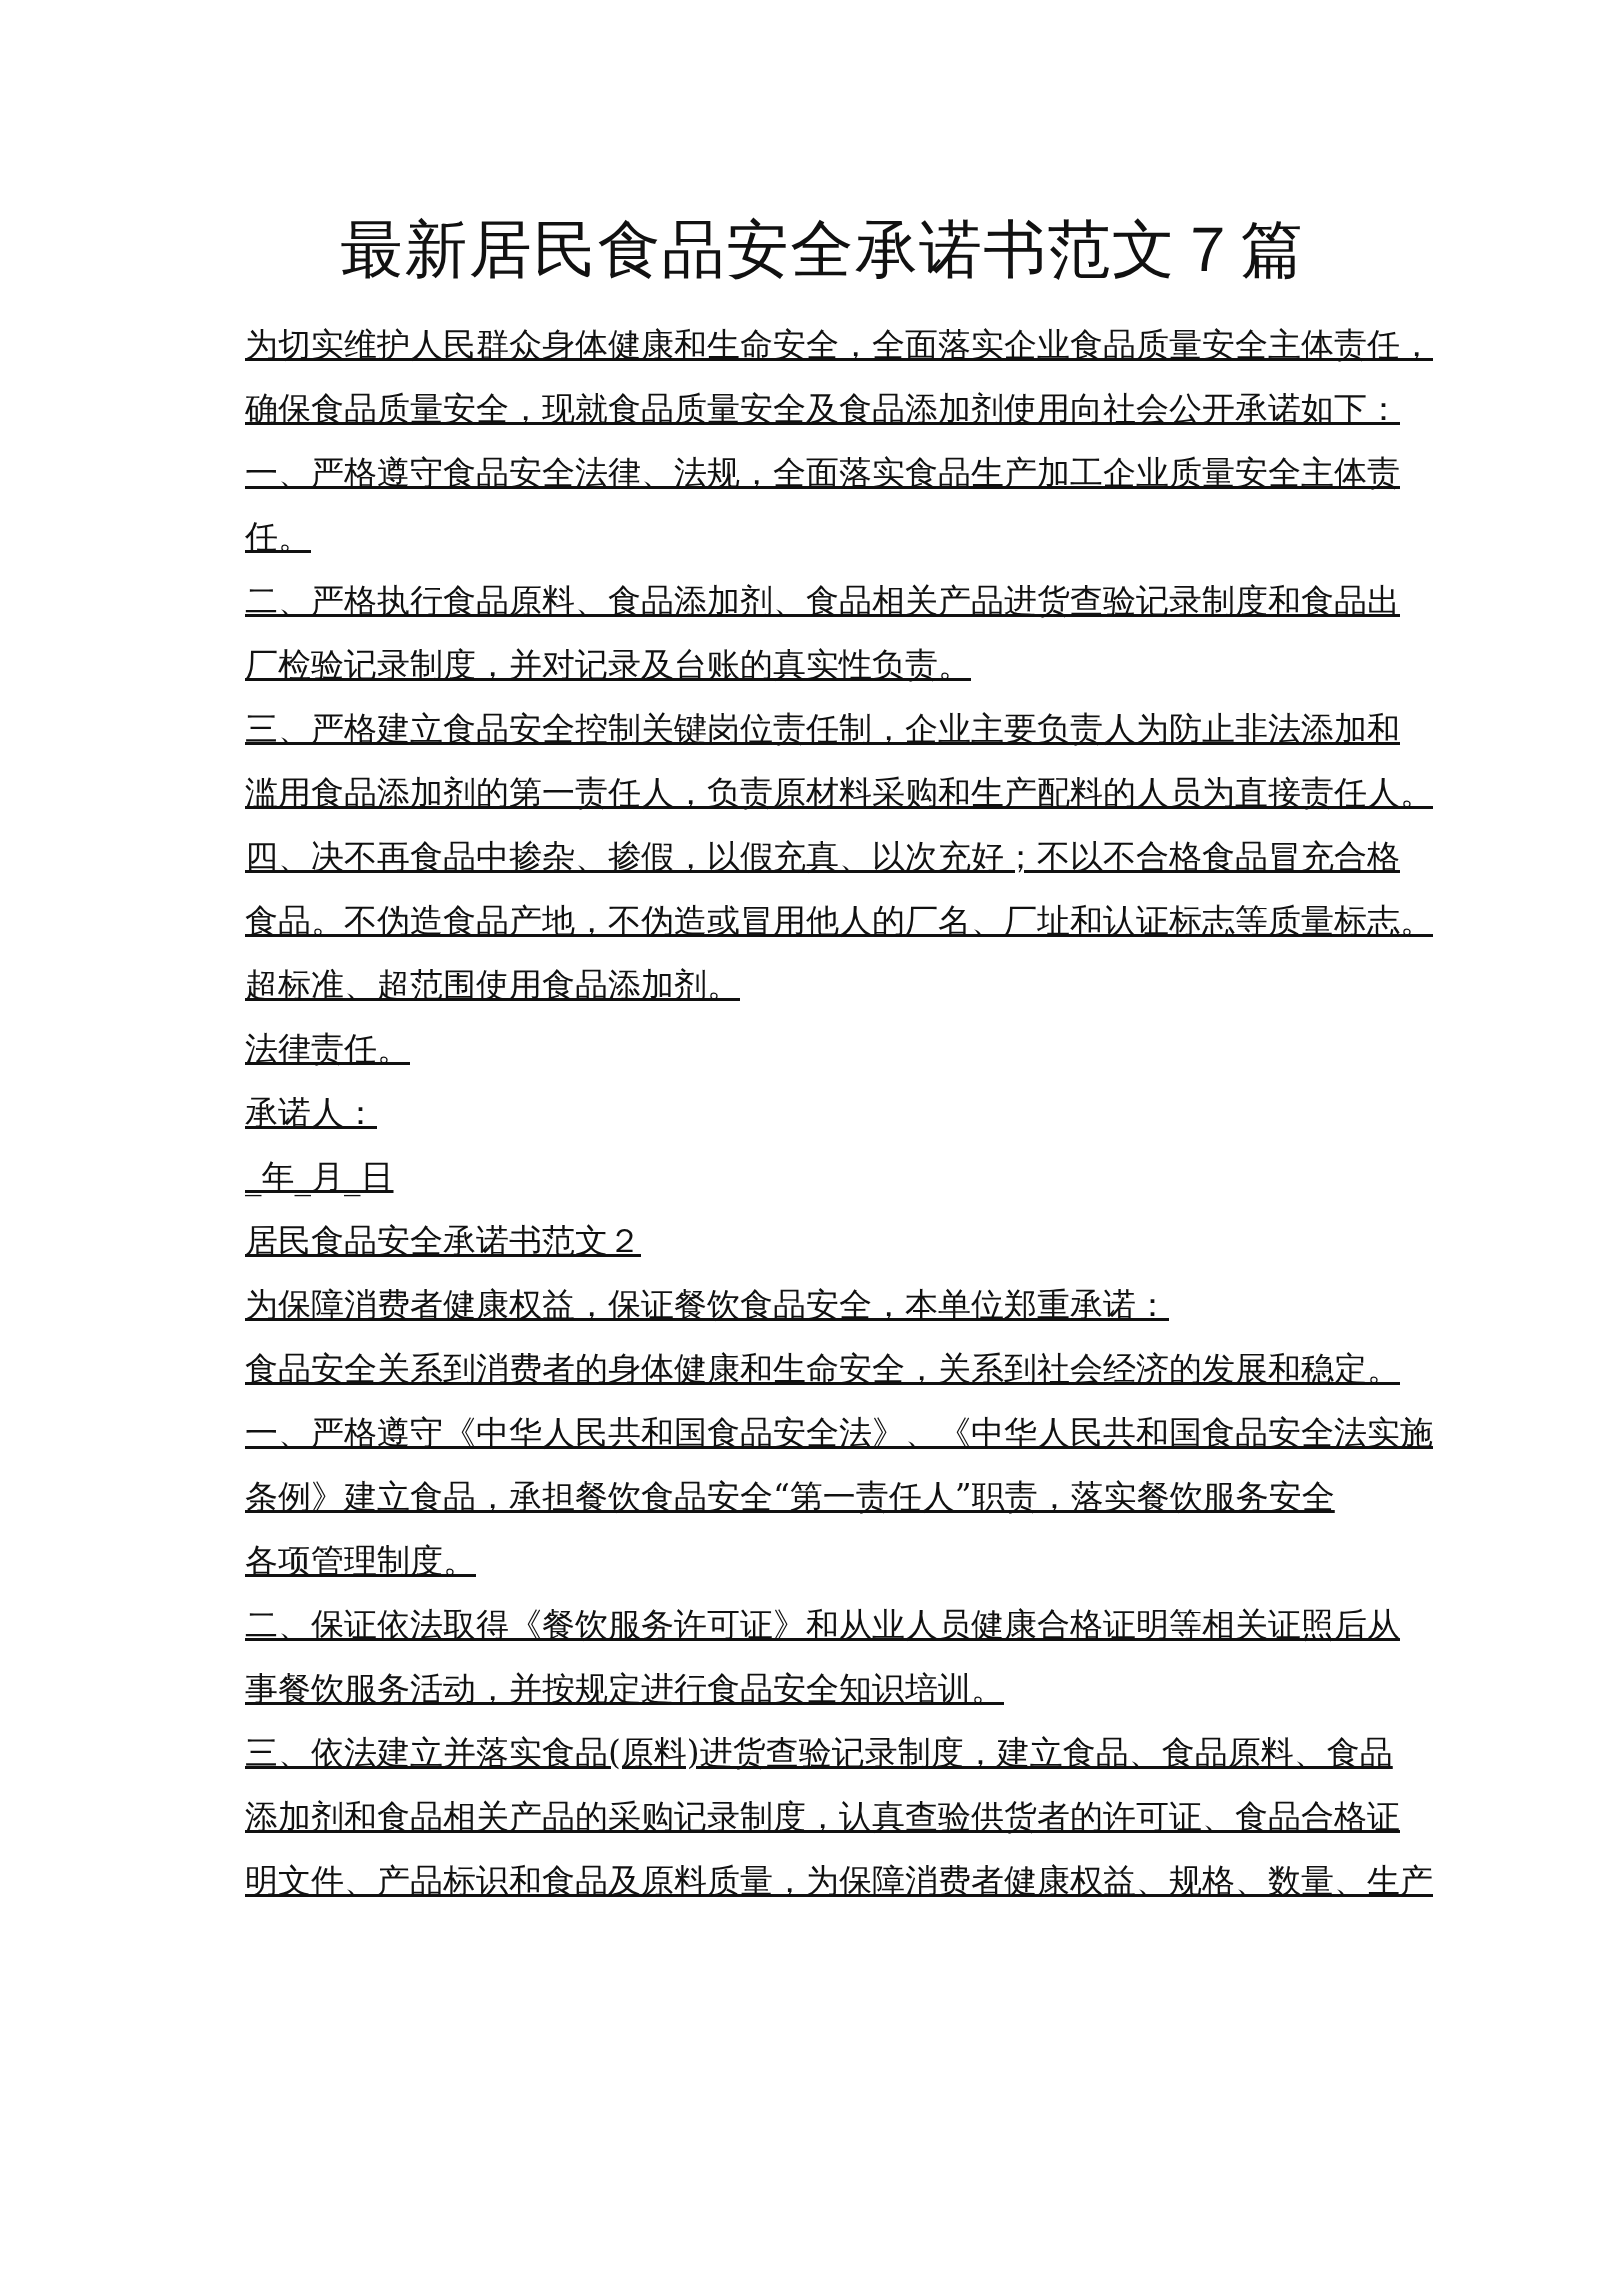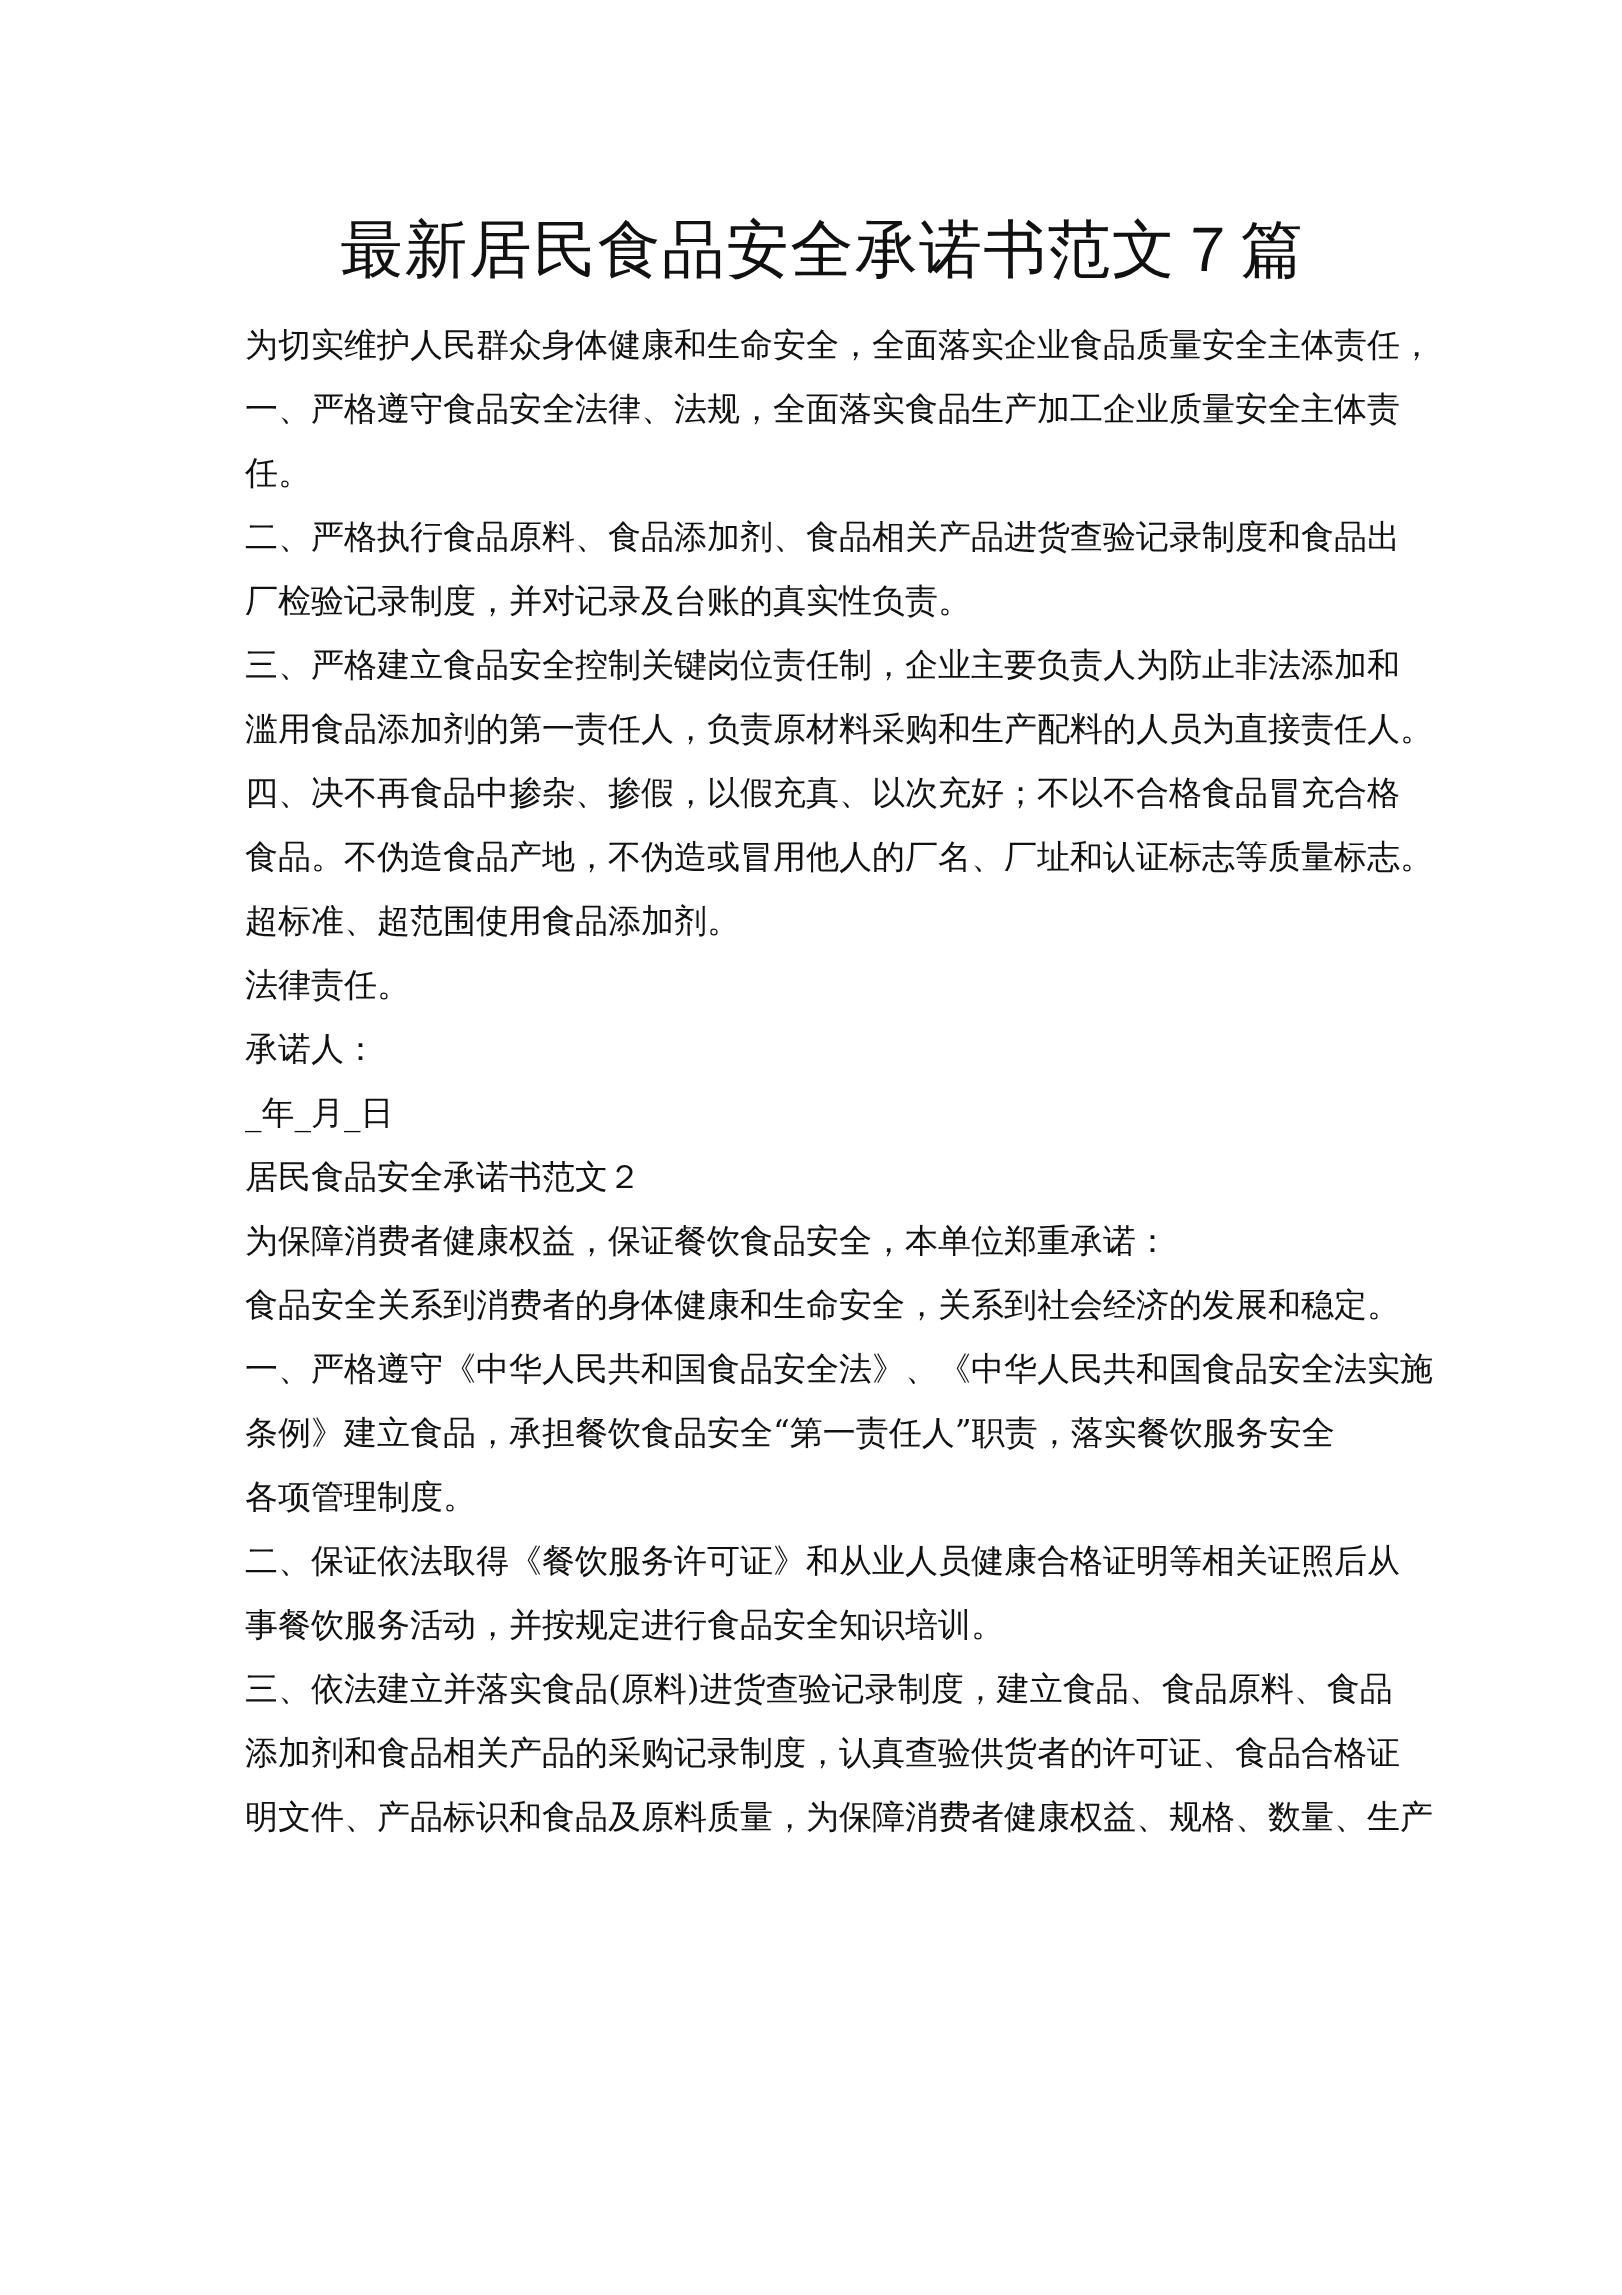--- a/index.html
+++ b/index.html
@@ -41,30 +41,32 @@
       top: 313px;
       width: 1139px;
       font-size: 33px;
       line-height: 64px;
       letter-spacing: 0px;
     }
     .line {
       display: block;
       white-space: nowrap;
       height: 64px;
+      text-decoration: underline;
     }
   </style>
 </head>
 <body>
 
 <div class="page">
   <h1 class="title">最新居民食品安全承诺书范文７篇</h1>
 
   <div class="body">
     <span class="line">为切实维护人民群众身体健康和生命安全，全面落实企业食品质量安全主体责任，</span>
+    <span class="line">确保食品质量安全，现就食品质量安全及食品添加剂使用向社会公开承诺如下：</span>
     <span class="line">一、严格遵守食品安全法律、法规，全面落实食品生产加工企业质量安全主体责</span>
     <span class="line">任。</span>
     <span class="line">二、严格执行食品原料、食品添加剂、食品相关产品进货查验记录制度和食品出</span>
     <span class="line">厂检验记录制度，并对记录及台账的真实性负责。</span>
     <span class="line">三、严格建立食品安全控制关键岗位责任制，企业主要负责人为防止非法添加和</span>
     <span class="line">滥用食品添加剂的第一责任人，负责原材料采购和生产配料的人员为直接责任人。</span>
     <span class="line">四、决不再食品中掺杂、掺假，以假充真、以次充好；不以不合格食品冒充合格</span>
     <span class="line">食品。不伪造食品产地，不伪造或冒用他人的厂名、厂址和认证标志等质量标志。</span>
     <span class="line">超标准、超范围使用食品添加剂。</span>
     <span class="line">法律责任。</span>

